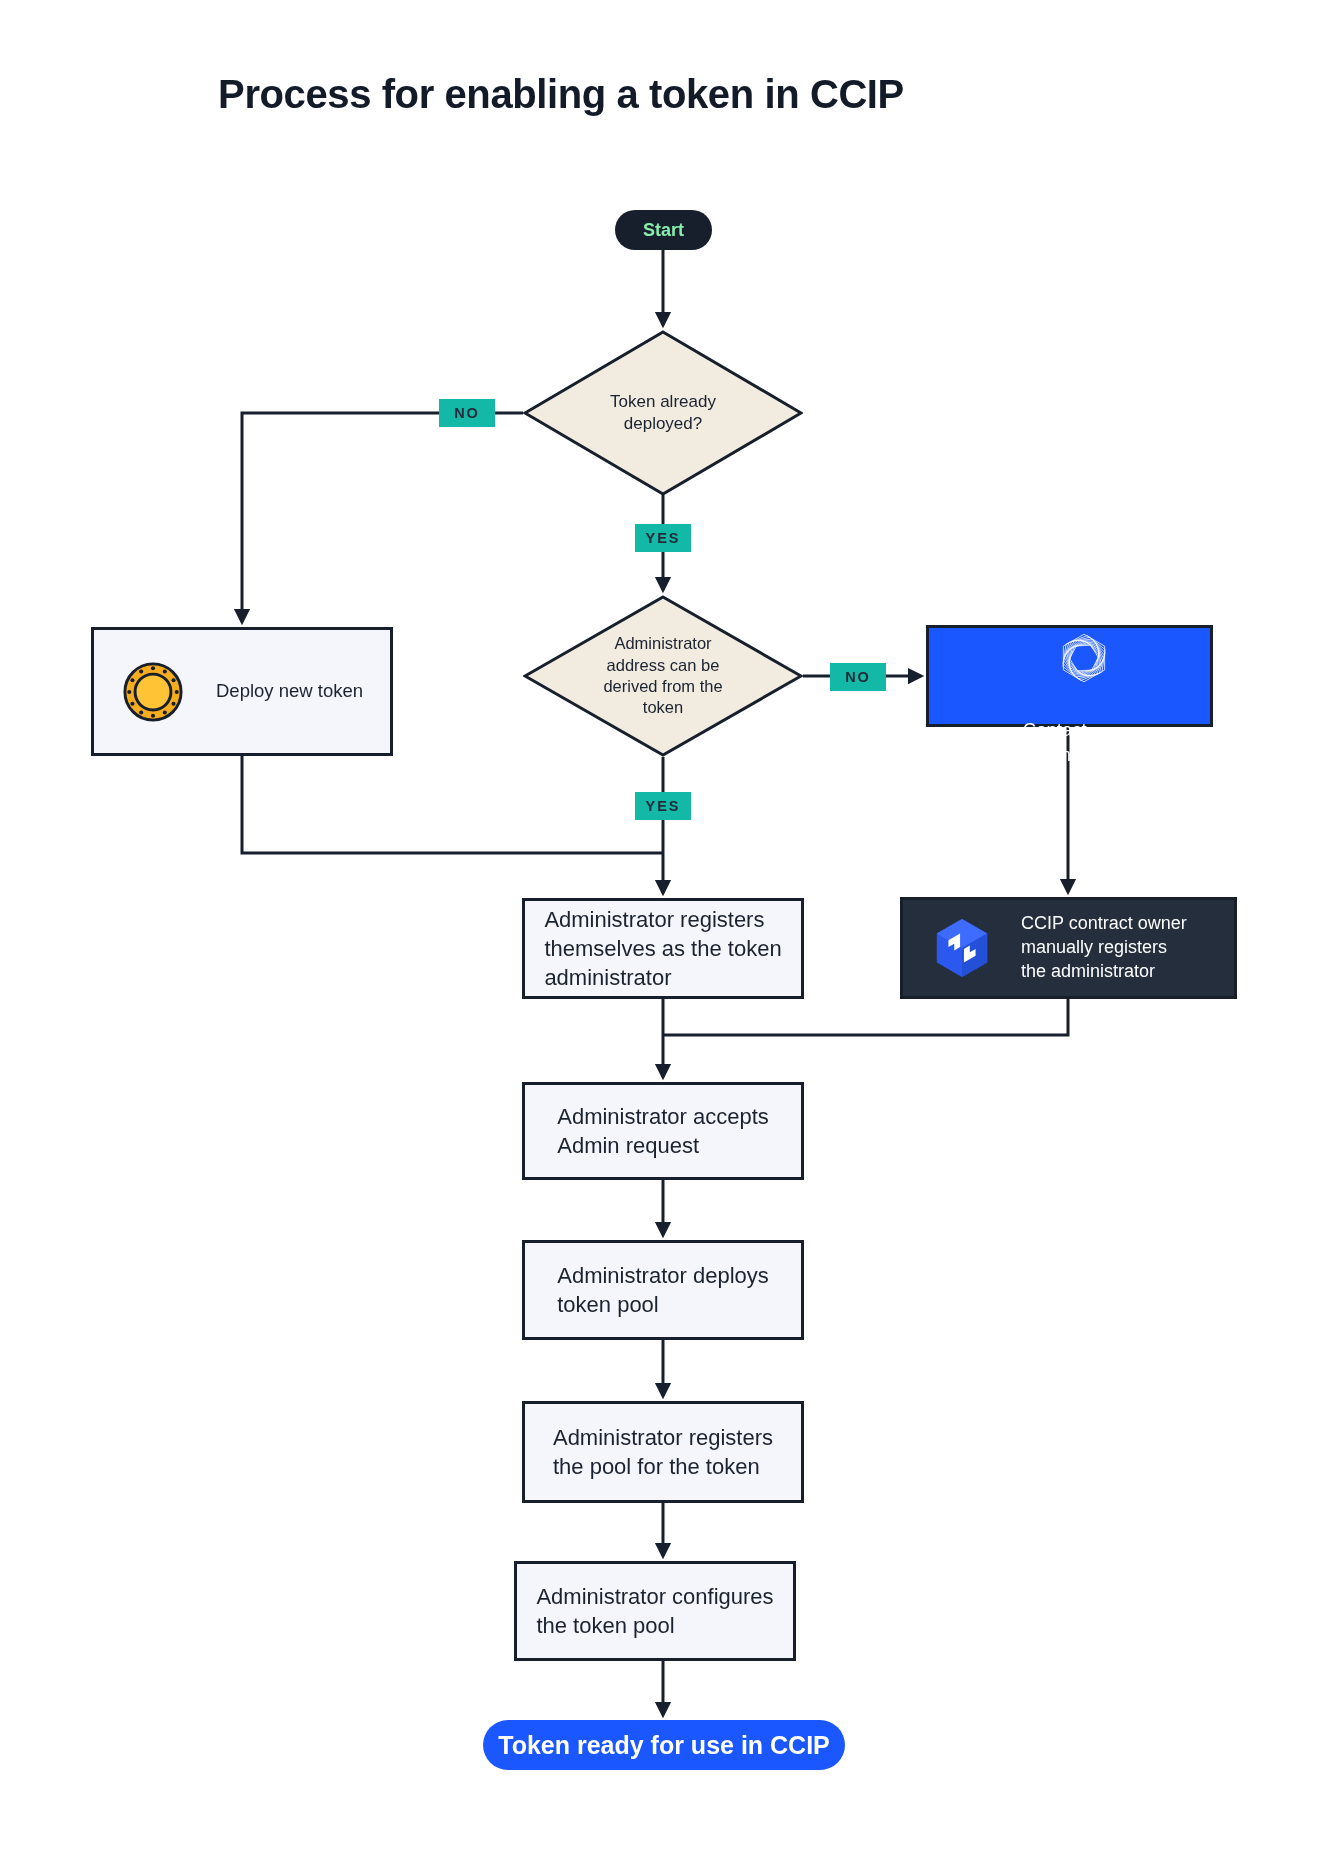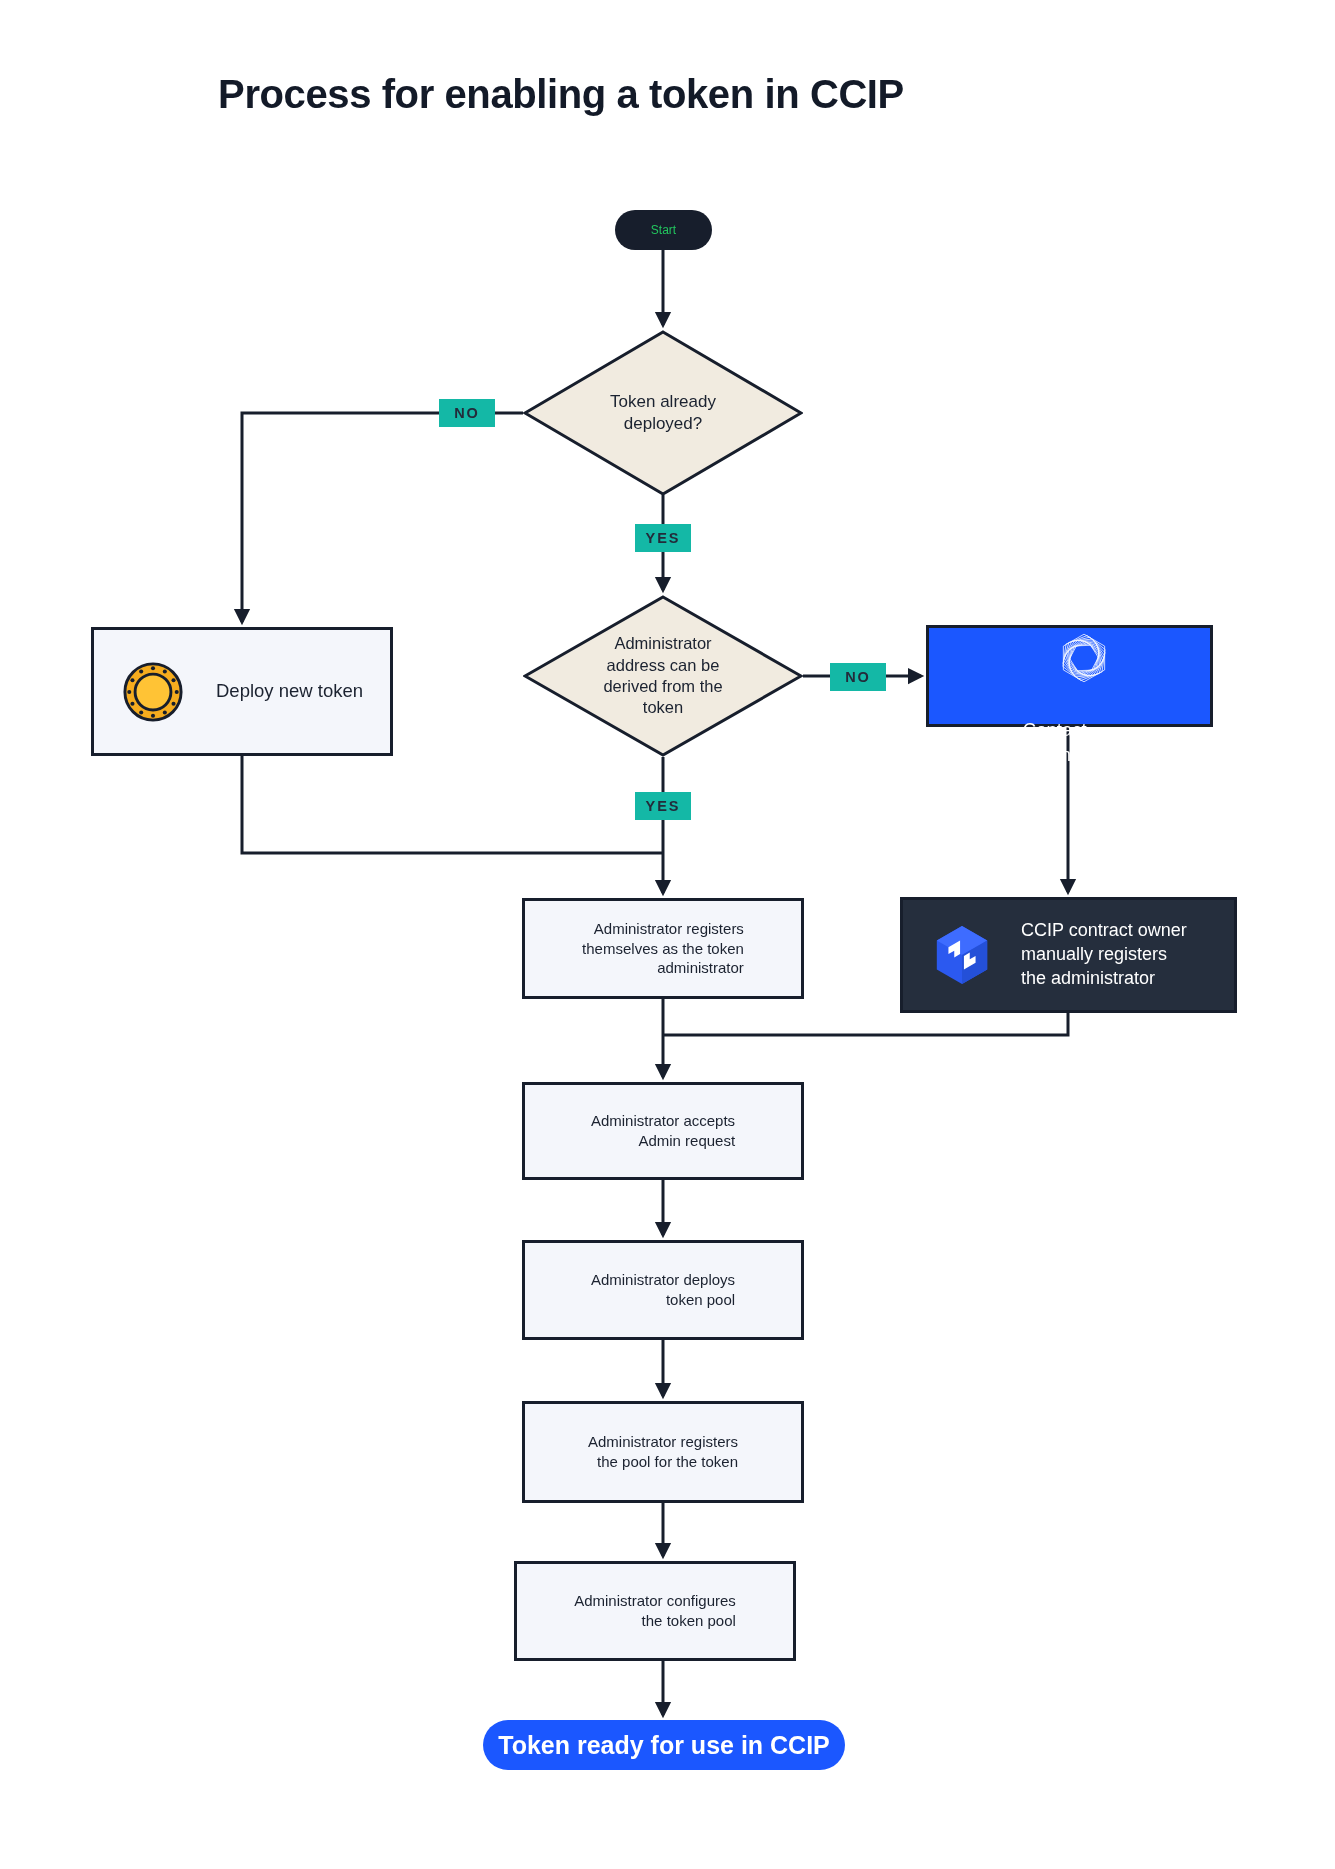--- a/index.html
+++ b/index.html
@@ -8,32 +8,32 @@
     font-family:"Liberation Sans","DejaVu Sans",sans-serif;color:#171E2C;
   }
   .abs{position:absolute;}
   .title{
     left:0;top:72px;width:1122px;text-align:center;
     font-size:40px;font-weight:700;letter-spacing:-0.4px;color:#131A28;
   }
   svg.connectors{left:0;top:0;width:1335px;height:1869px;}
   .pill-start{
     left:615px;top:210px;width:97px;height:40px;border-radius:20px;background:#171E2C;
-    display:flex;align-items:center;justify-content:center;color:#22c55e;font-size:12px;font-weight:400;
+    display:flex;align-items:center;justify-content:center;color:#86efac;font-size:18px;font-weight:700;
   }
   .diamond{display:block;}
   .diamond-wrap{pointer-events:none;}
   .diamond-label{
     position:absolute;inset:0;display:flex;align-items:center;justify-content:center;
     text-align:center;font-size:17px;line-height:1.3;white-space:pre-line;color:#1B2230;
   }
   .box{
     background:#F4F6FB;border:3px solid #171E2C;box-sizing:border-box;
-    display:flex;align-items:center;justify-content:center;text-align:right;
-    font-size:15px;line-height:1.33;white-space:pre-line;color:#1B2230;
+    display:flex;align-items:center;justify-content:center;text-align:left;
+    font-size:22px;line-height:1.33;white-space:pre-line;color:#1B2230;
   }
   .box-icon{
     justify-content:flex-start;text-align:left;padding-left:28px;gap:32px;
   }
   .box-blue{background:#1B57FF;color:#ffffff;font-size:18.5px;}
   .box-dark{background:#252E3D;color:#ffffff;font-size:18px;}
   .icon{flex:0 0 auto;display:block;}
   .edge-label{
     background:#14b8a6;display:flex;align-items:center;justify-content:center;
     font-size:14.5px;font-weight:700;letter-spacing:2px;color:#232B3A;
@@ -141,21 +141,21 @@
     <span style="text-align:left;">Contact
 Chainlink Labs</span>
   </div>
 
   <div class="abs box" style="left:522px;top:898px;width:282px;height:101px;">
     <span>Administrator registers
 themselves as the token
 administrator</span>
   </div>
 
-  <div class="abs box box-icon box-dark" style="left:900px;top:897px;width:337px;height:116px;gap:28px;">
+  <div class="abs box box-icon box-dark" style="left:900px;top:897px;width:337px;height:102px;gap:28px;">
     <svg class="icon" width="62" height="62" viewBox="-32 -32 64 64">
       <path d="M0,-30 L26,-15 L26,15 L0,30 L-26,15 L-26,-15 Z" fill="#2B59F0"></path>
       <path d="M0,-30 L26,-15 L0,0 L-26,-15 Z" fill="#3E6CFF"></path>
       <path d="M26,-15 L26,15 L0,30 L0,0 Z" fill="#2450D8"></path>
       <g fill="#ffffff">
         <path d="M-14,-8 L-2,-15 L-2,-1 L-8,2.5 L-8,-4.5 L-14,-1 Z"></path>
         <path d="M14,8 L2,15 L2,1 L8,-2.5 L8,4.5 L14,1 Z"></path>
       </g>
     </svg>
     <span style="text-align:left;">CCIP contract owner

